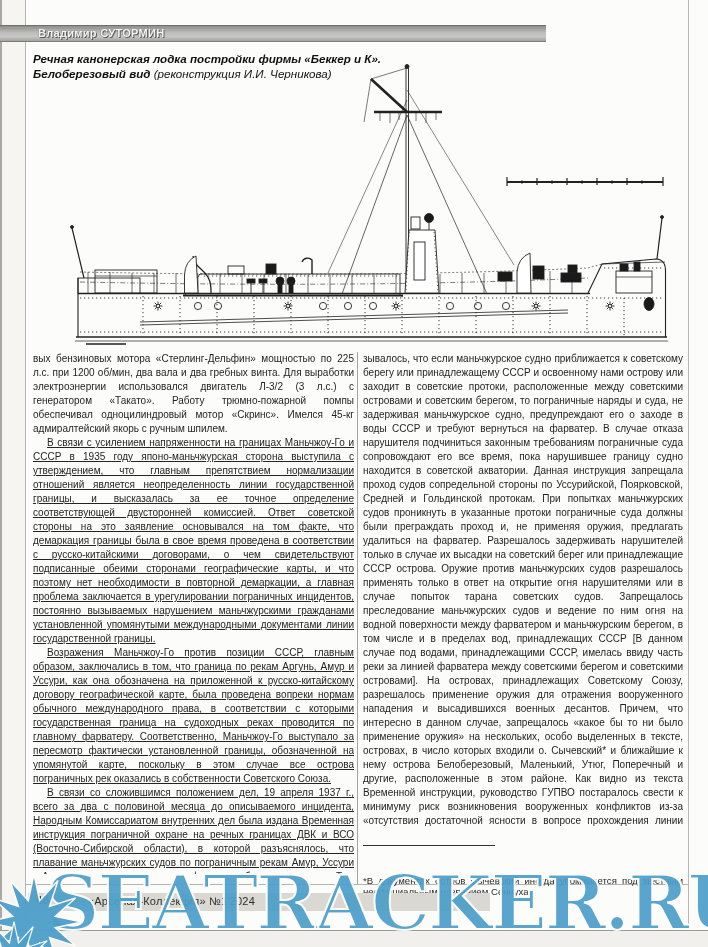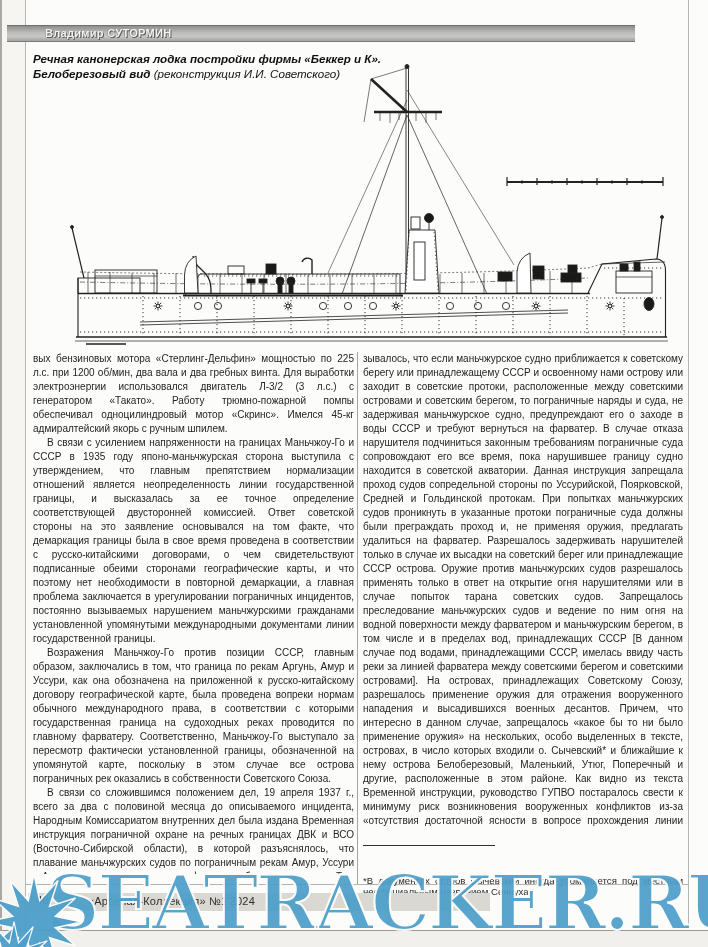--- a/index.html
+++ b/index.html
@@ -11,21 +11,21 @@
   }
   
   .edge-shadow-left{position:absolute;left:0;top:0;width:2px;height:947px;background:#a9a9a3;}
   .margin-left{position:absolute;left:2px;top:0;width:23px;height:947px;background:#f6f5f2;}
   .vline{position:absolute;top:0;width:1px;height:947px;background:#b7b7b1;}
   .hline{position:absolute;height:1px;background:#b3b3ad;}
   .bottom-strip{position:absolute;left:0;top:931px;width:708px;height:16px;background:#f1f0ec;}
 
   
   .header-bar{
-    position:absolute;left:7px;top:25px;width:628px;height:15px;
+    position:absolute;left:0;top:25px;width:546px;height:15px;
     background:linear-gradient(180deg,#8e8e8c 0%,#bdbdbb 45%,#c7c7c4 70%,#a2a2a0 100%);
     border-top:1px solid #6f6f6d;border-bottom:1px solid #7c7c7a;
   }
   .header-author{
     position:absolute;left:38px;top:1px;
     font-size:11px;font-weight:bold;letter-spacing:.3px;color:#f4f4f2;
     text-shadow:1px 1px 0 #5c5c5a,-0.5px -0.5px 0 #777;
     white-space:nowrap;
   }
 
@@ -34,21 +34,21 @@
   .caption .b{font-weight:bold;font-style:italic;margin-top:34px;}
   .caption .n{font-style:italic;font-weight:normal;}
 
   
   .drawing{position:absolute;left:28px;top:60px;width:664px;height:292px;}
   .drawing svg{display:block;}
 
   
   .col{position:absolute;top:352px;font-size:10px;line-height:14px;text-align:justify;color:#242424;}
   .col p{margin:0;}
-  .col p.ind{text-indent:14px;}
+  .col p.ind{text-indent:14px;text-decoration:underline;}
   .col-left{left:33px;width:321px;height:522px;overflow:hidden;}
   .col-right{left:363px;width:320px;height:478px;overflow:hidden;}
   .col-divider{position:absolute;left:357px;top:352px;width:1px;height:532px;background:#a5a5a0;}
 
   .footnote-rule{position:absolute;left:363px;top:845px;width:132px;height:1px;background:#333;}
   .footnote{
     position:absolute;left:363px;top:851px;width:320px;
     font-size:9.6px;line-height:11.4px;text-align:justify;color:#2a2a2a;margin-top:24px;
   }
 
@@ -79,21 +79,21 @@
 <div class="bottom-strip"></div>
 <div class="hline" style="left:0;top:930px;width:708px;background:#9b9b95;"></div>
 
 <div class="header-bar">
   <span class="header-author">Владимир СУТОРМИН</span>
 </div>
 
 <div class="caption">
   <span class="b">Речная канонерская лодка постройки фирмы «Беккер и К».</span><br>
   <span class="b">Белоберезовый вид</span>
-  <span class="n">(реконструкция И.И. Советского)</span>
+  <span class="n">(реконструкция И.И. Черникова)</span>
 </div>
 
 <div class="drawing">
   <svg width="664" height="292" viewBox="0 0 664 292" fill="none" stroke="#222" stroke-width="0.9">
     <defs>
       <symbol id="starvent" viewBox="-5 -5 10 10">
         <path d="M0,-4.5V4.5 M-4.5,0H4.5 M-3.2,-3.2L3.2,3.2 M-3.2,3.2L3.2,-3.2" stroke="#222" stroke-width="0.9"></path>
         <circle r="1.6" fill="#fff" stroke="#222" stroke-width="0.8"></circle>
       </symbol>
     </defs>

